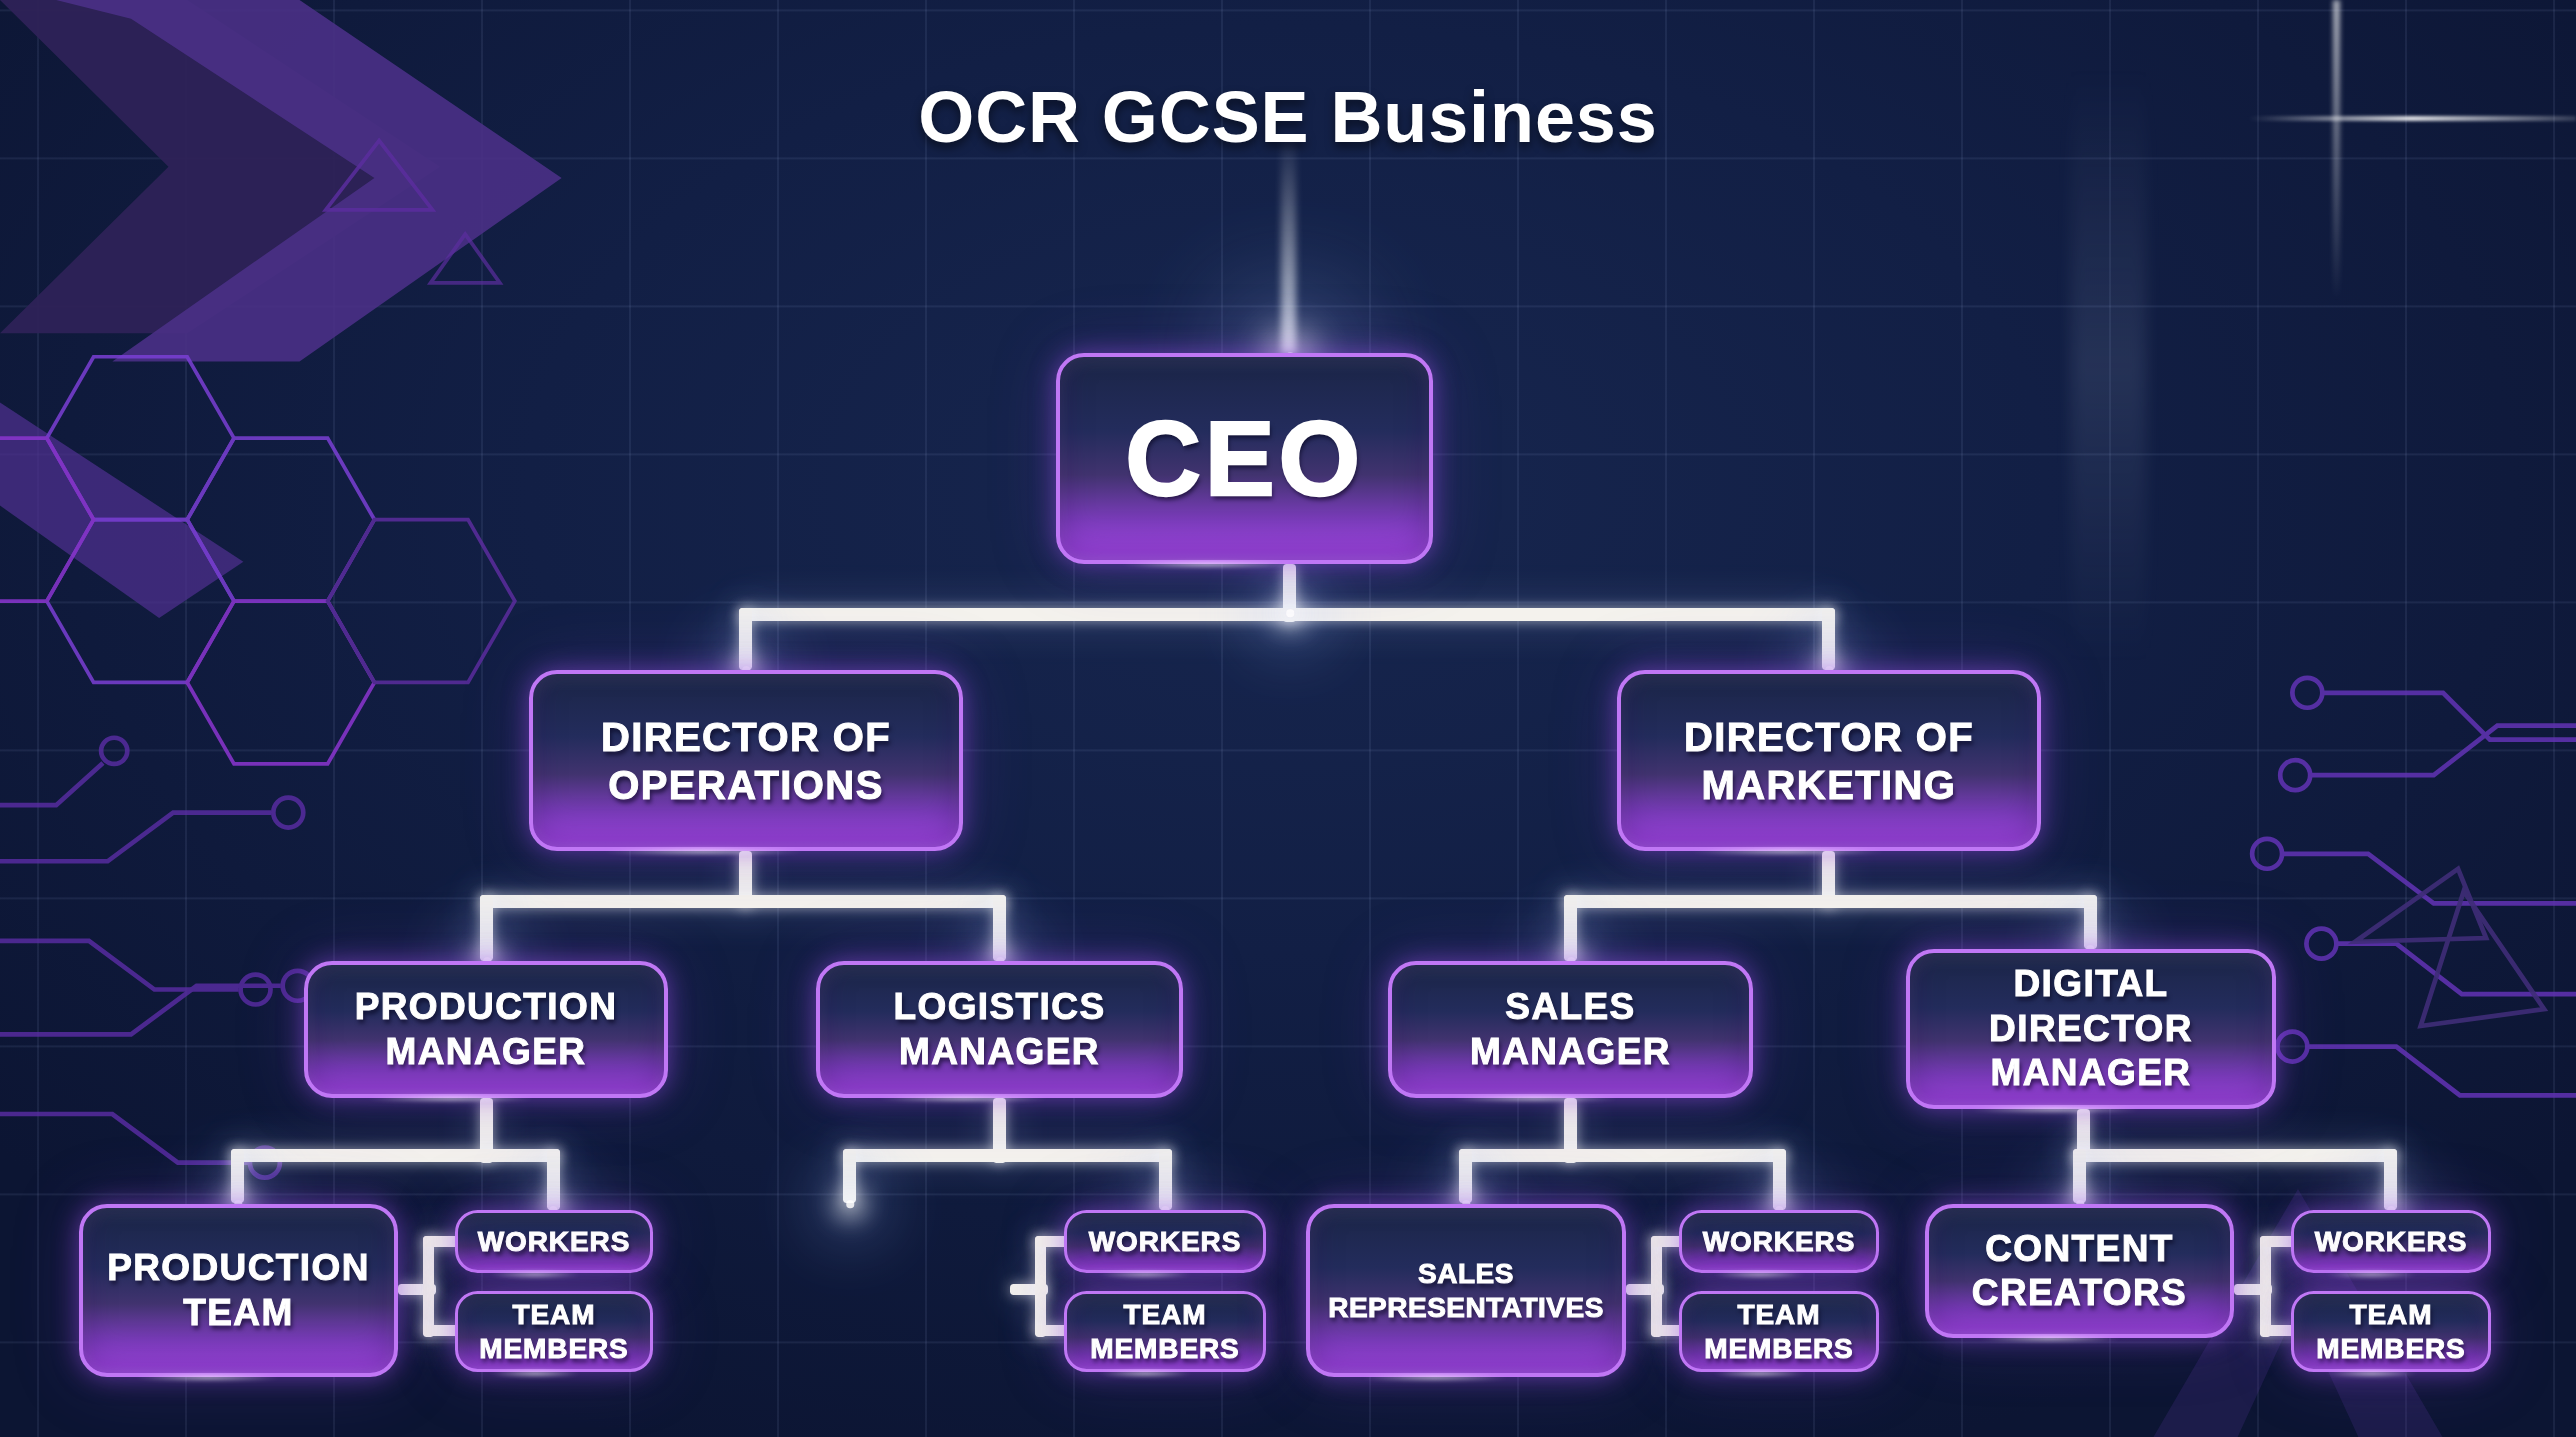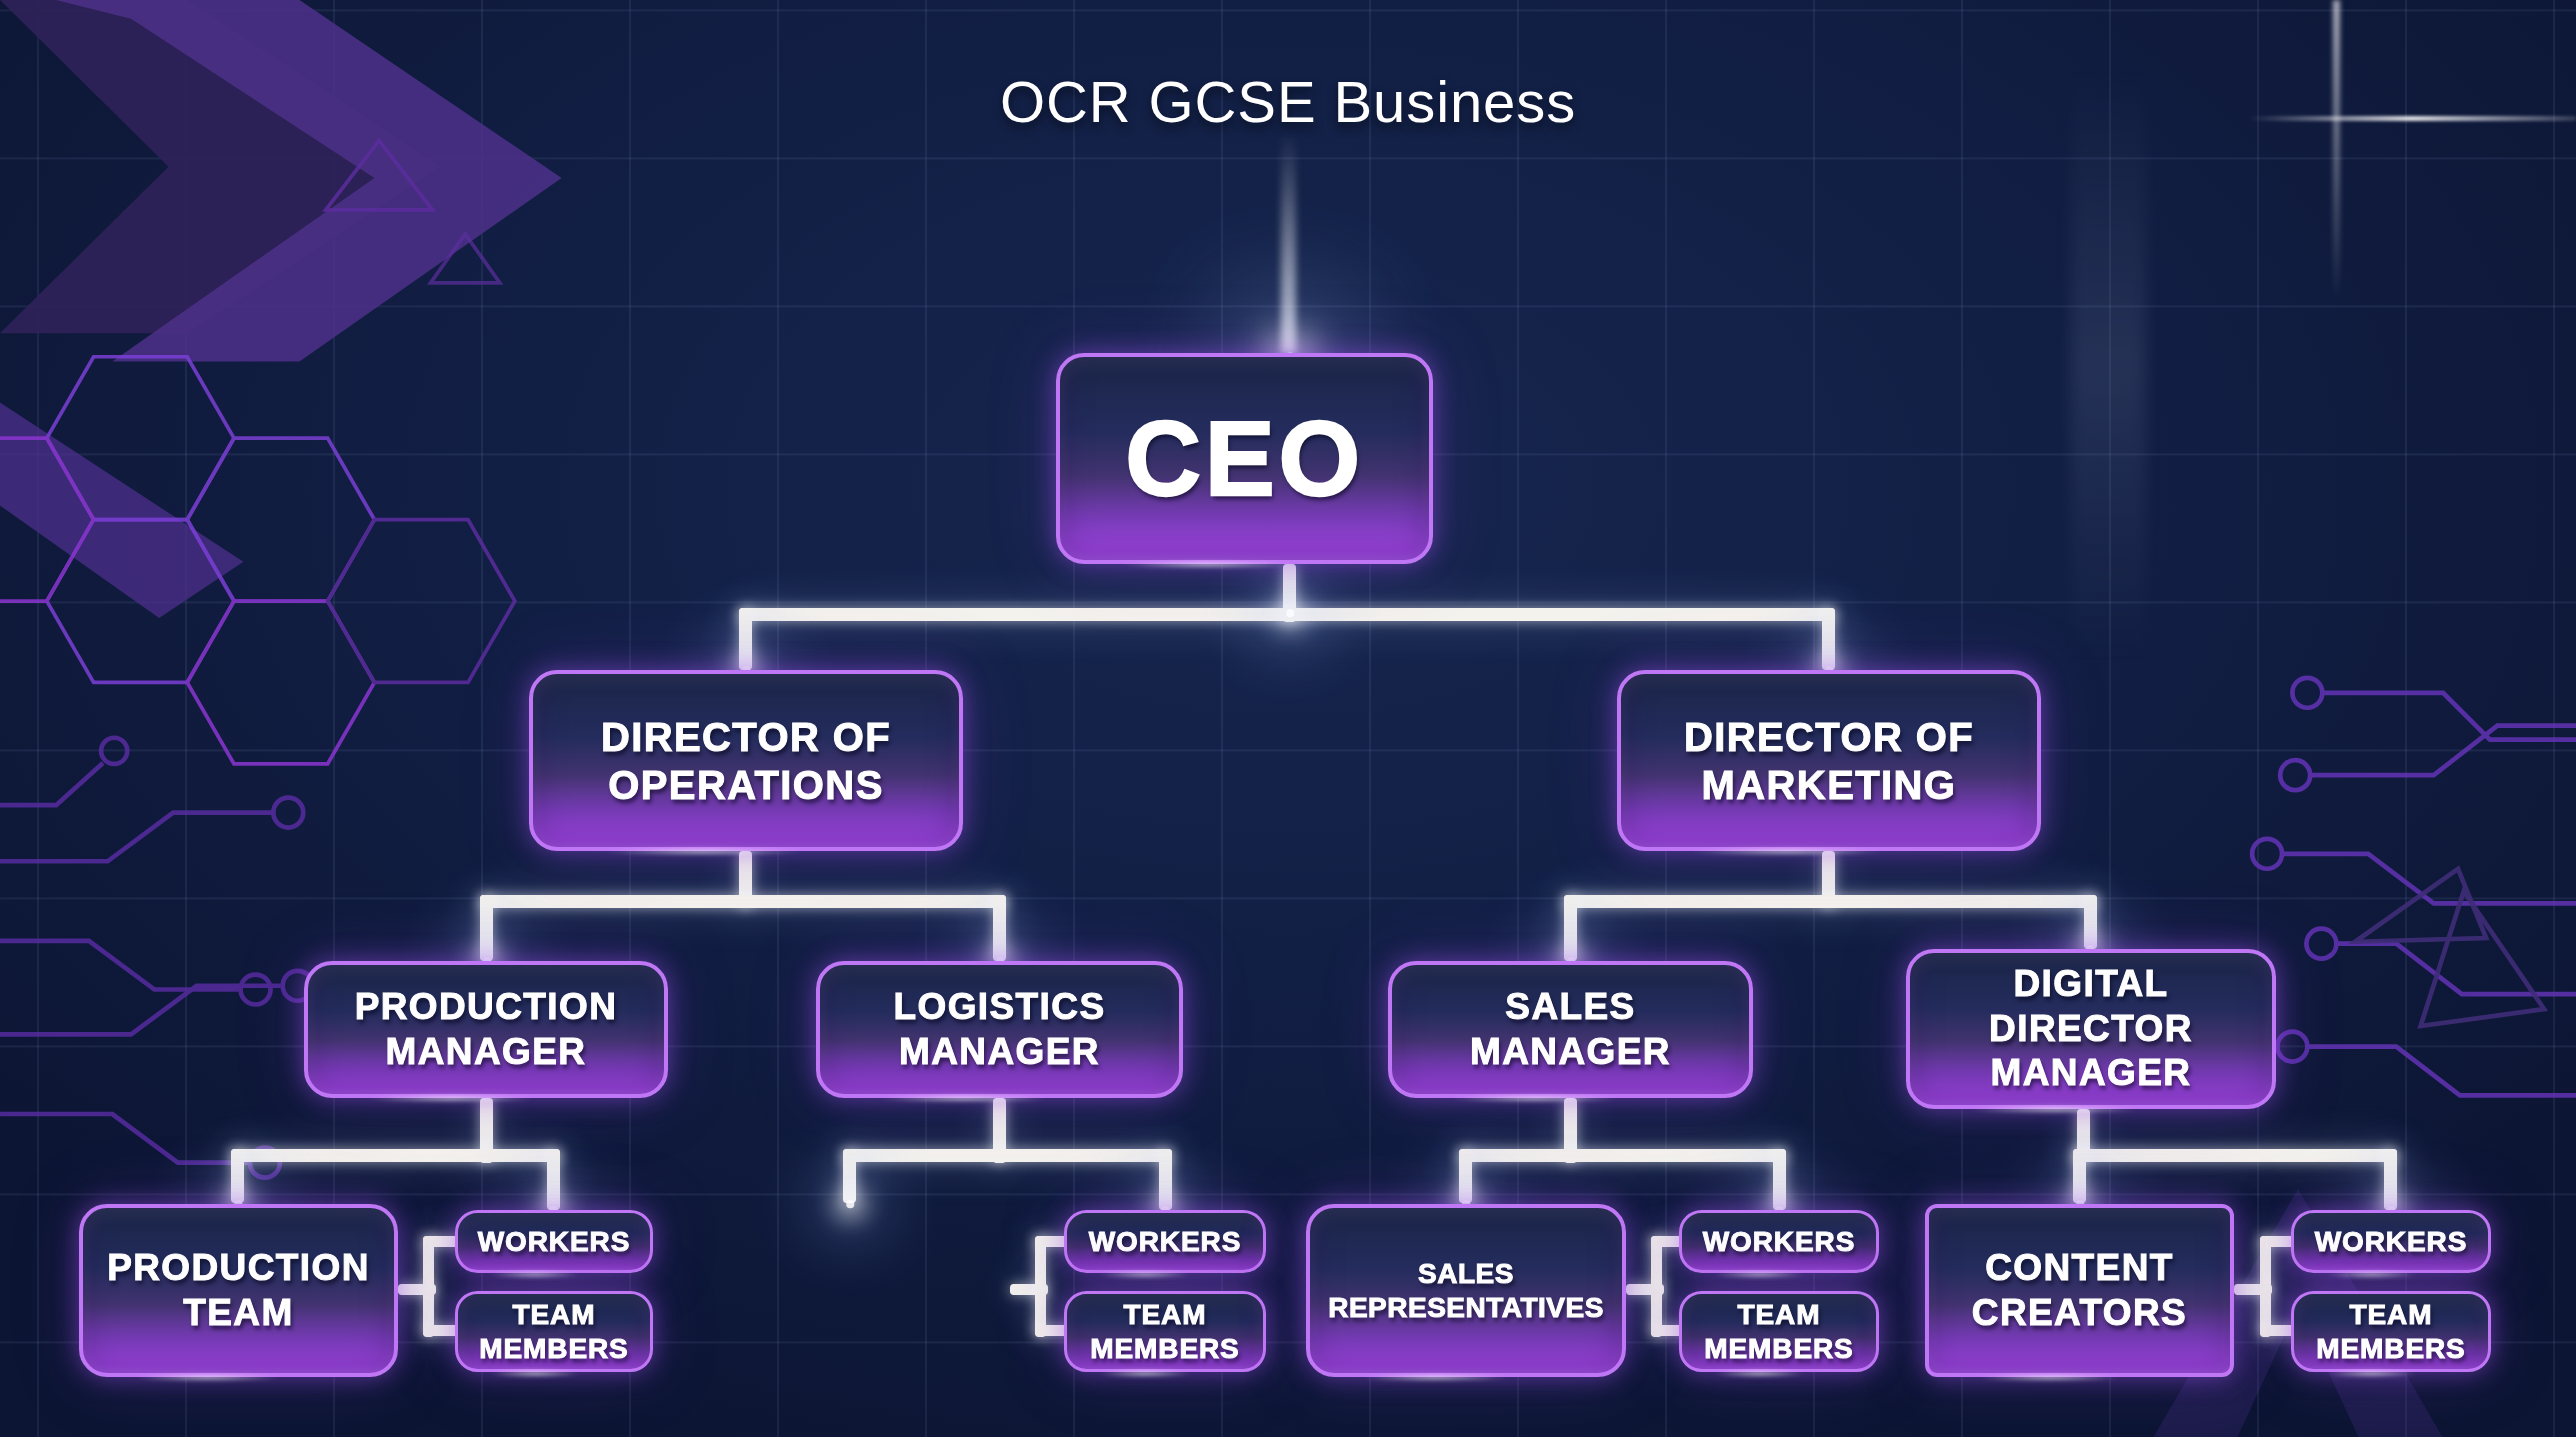--- a/index.html
+++ b/index.html
@@ -78,21 +78,21 @@
     filter:blur(7.5px);
   }
   
   .header{position:absolute;left:0;top:49px;width:100%;text-align:center;color:#fff;}
   .title{
     font-size:131px;font-weight:800;letter-spacing:-0.9px;line-height:1.02;
     -webkit-text-stroke:2.8px #fff;
     text-shadow:0 7.5px 15px rgba(0,0,0,.55);
   }
   .subtitle{
-    margin-top:19px;font-size:58px;font-weight:400;letter-spacing:0.9px;
+    margin-top:27px;font-size:72px;font-weight:700;letter-spacing:0.9px;
     text-shadow:0 4.7px 9.4px rgba(0,0,0,.5);
   }
 </style>
 </head>
 <body>
 
 <div id="canvas">
 
   <div class="grid"></div>
 
@@ -285,21 +285,21 @@
 REPRESENTATIVES</span>
   </div>
   <div class="box node-small" style="left:1679px;top:1210px;width:200px;height:63px;">
     <span class="box-label">WORKERS</span>
   </div>
   <div class="box node-small" style="left:1679px;top:1291px;width:200px;height:81px;">
     <span class="box-label">TEAM
 MEMBERS</span>
   </div>
 
-  <div class="box node-team" style="left:1925px;top:1204px;width:309px;height:173px;border-radius:12px;">
+  <div class="box node-team" style="left:1925px;top:1204px;width:309px;height:134px;">
     <span class="box-label">CONTENT
 CREATORS</span>
   </div>
   <div class="box node-small" style="left:2291px;top:1210px;width:200px;height:63px;">
     <span class="box-label">WORKERS</span>
   </div>
   <div class="box node-small" style="left:2291px;top:1291px;width:200px;height:81px;">
     <span class="box-label">TEAM
 MEMBERS</span>
   </div>

